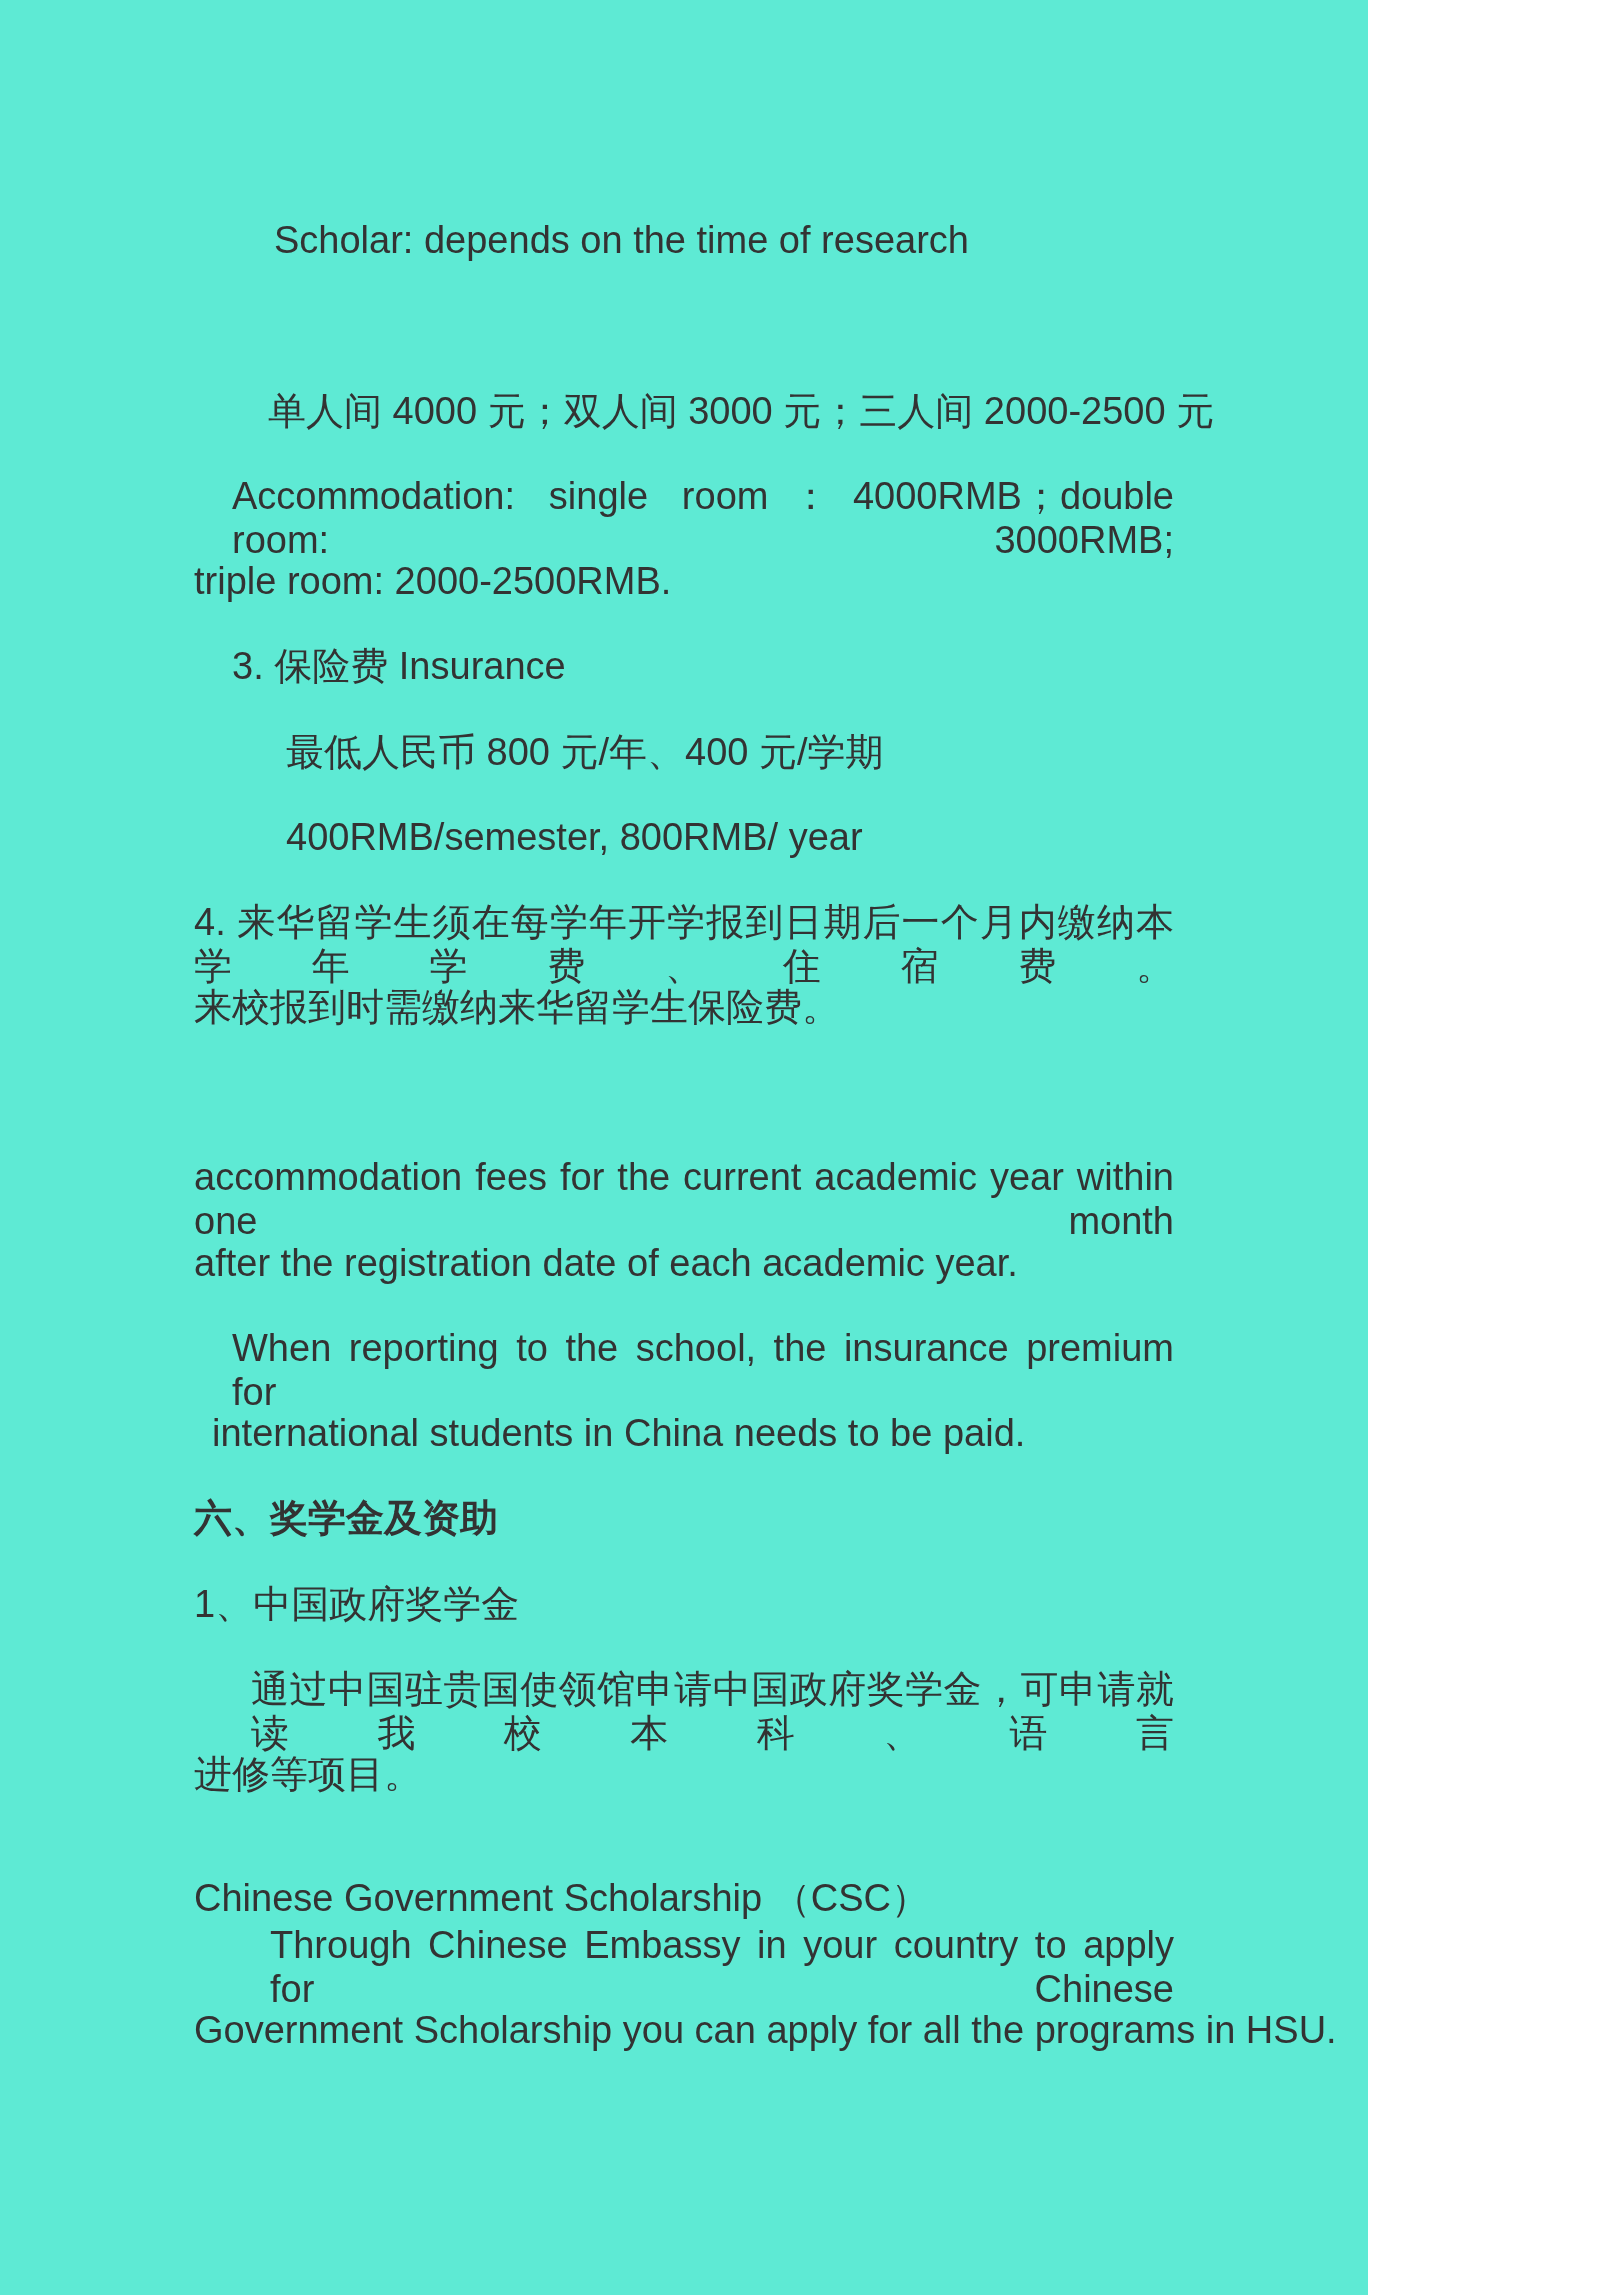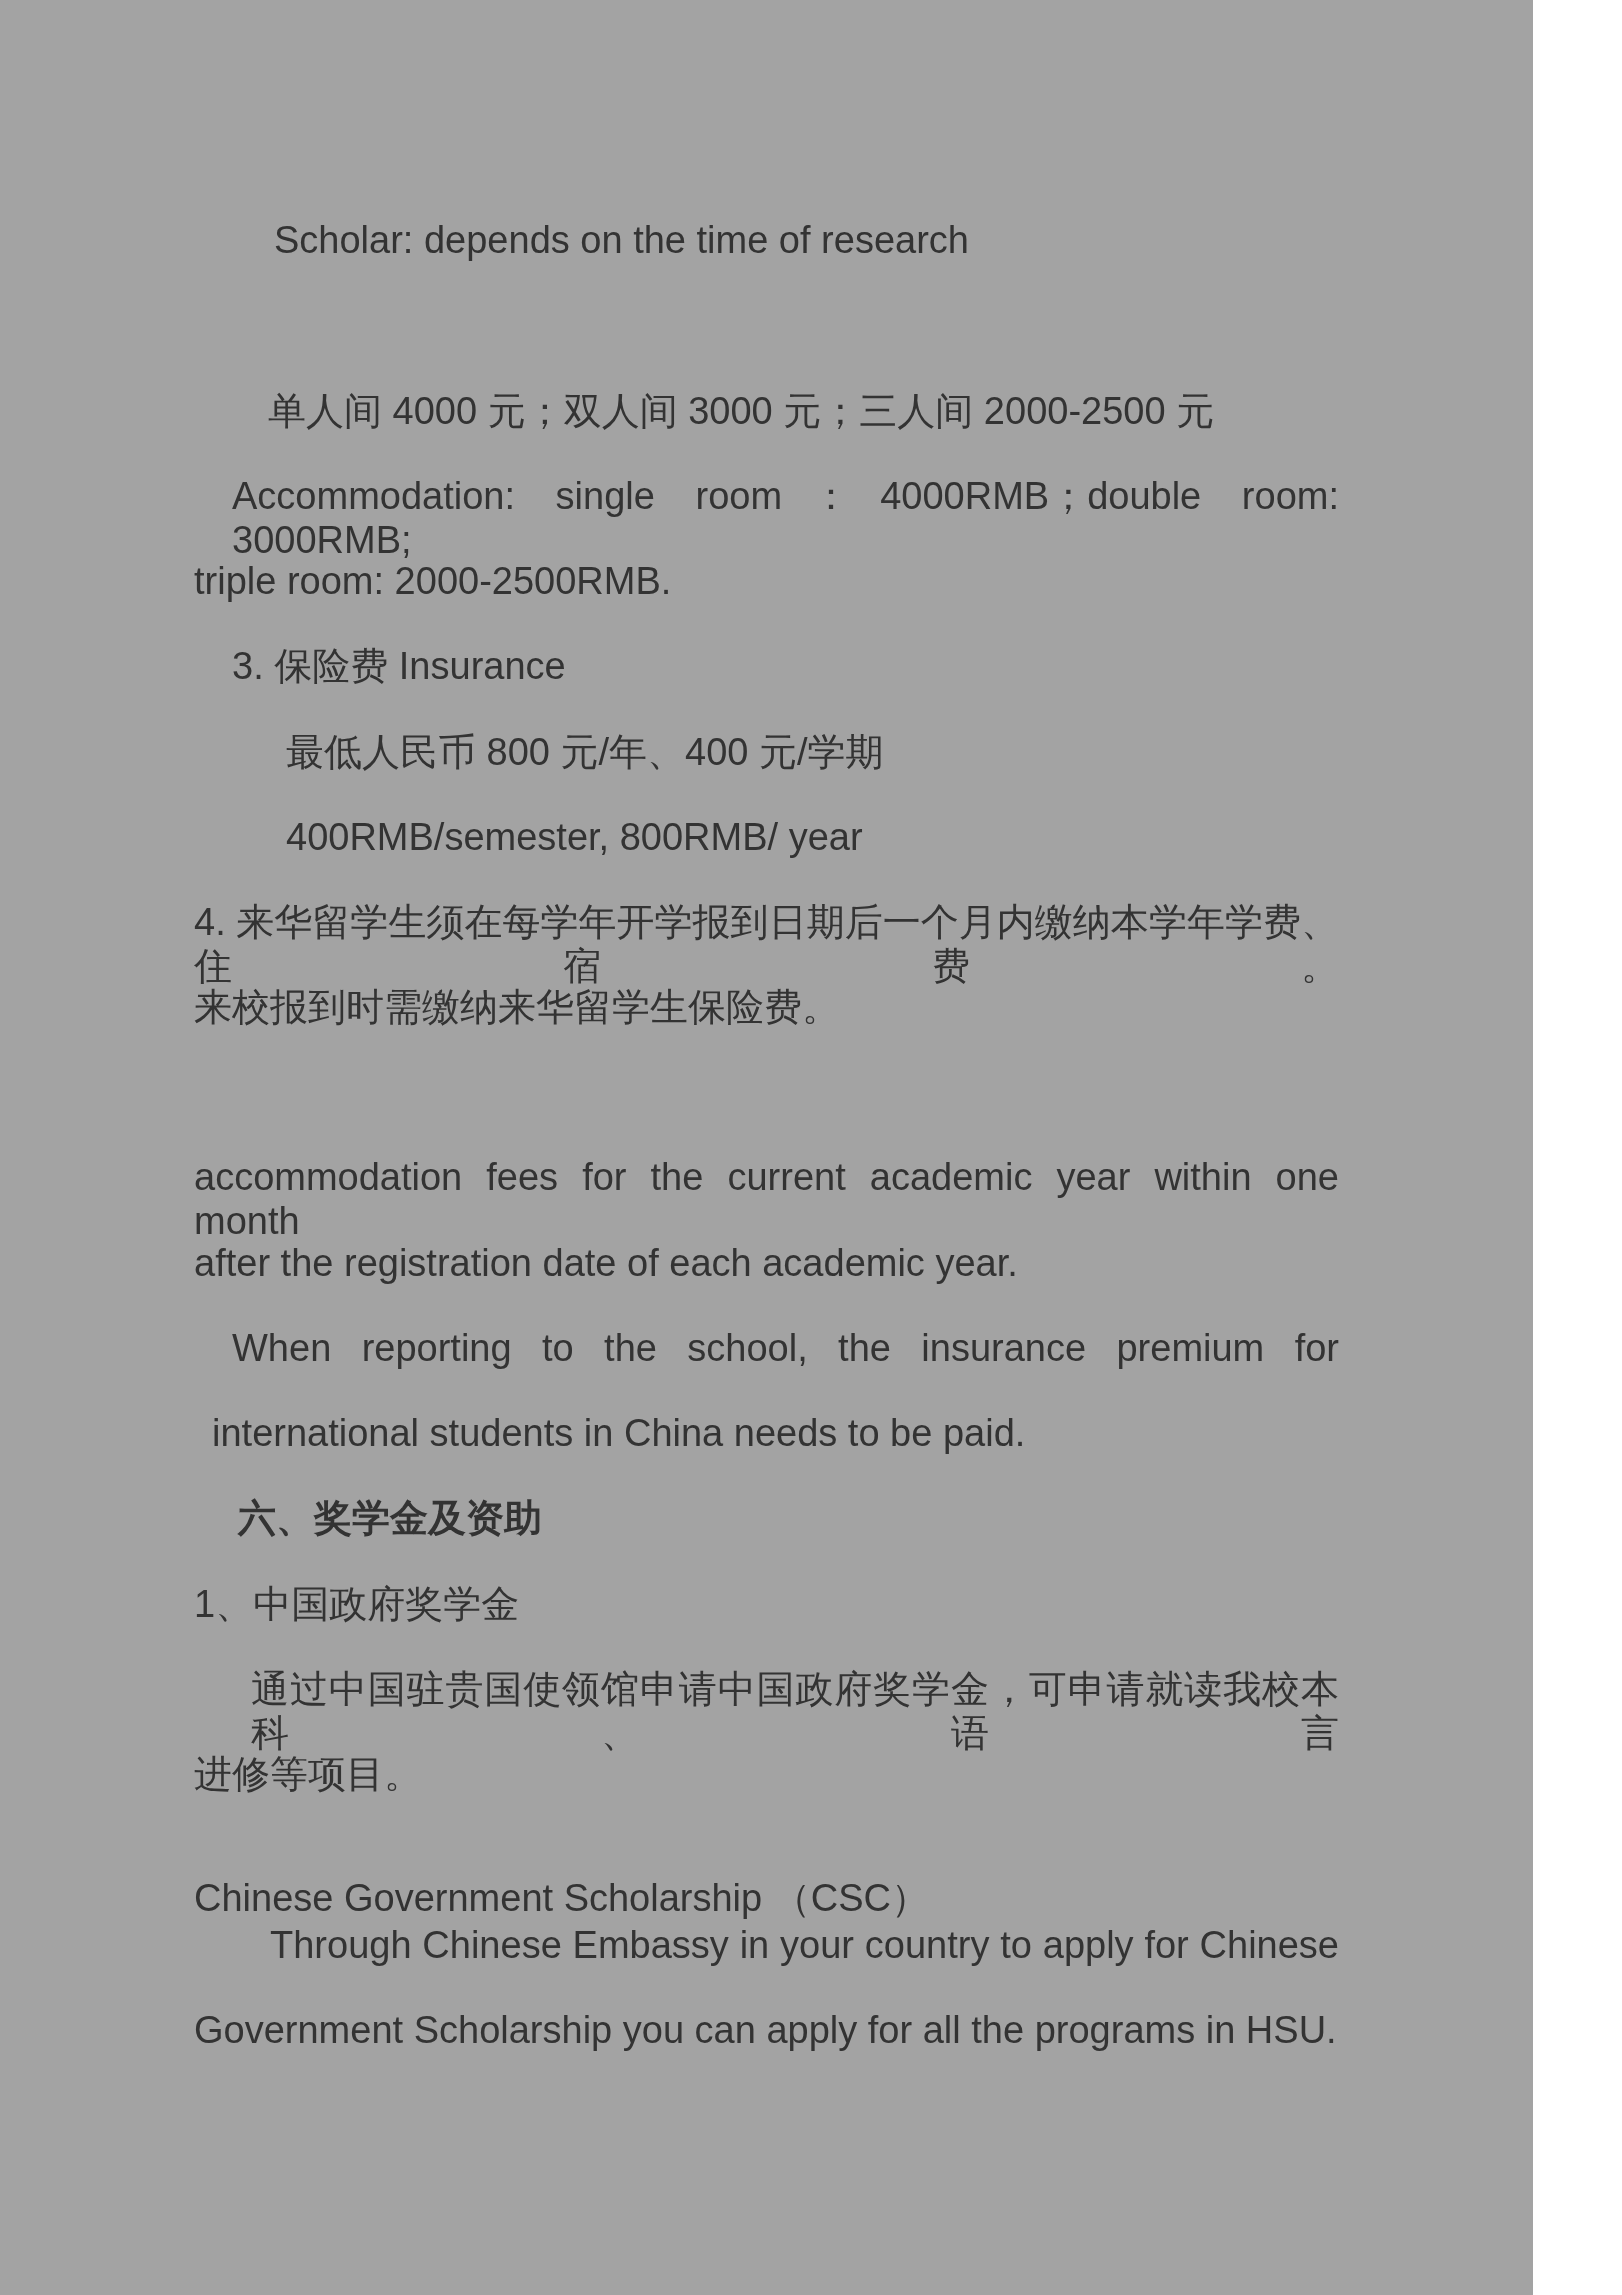--- a/index.html
+++ b/index.html
@@ -1,17 +1,17 @@
 <!DOCTYPE html>
 <html style="font-size:8.7px"><head>
 <meta charset="utf-8">
 <style>
   html, body { margin:0; padding:0; background:#ffffff; }
   body { width:1623px; height:2295px; position:relative; overflow:hidden; }
-  .page { position:absolute; left:0; top:0; width:1533px; height:2295px; background:#a3a3a3; }
+  .page { position:absolute; left:0; top:0; width:1368px; height:2295px; background:#5eead4; }
   .line {
     position:absolute;
     font-family: "Liberation Sans", "DejaVu Sans", sans-serif;
     font-size:38px;
     line-height:44px;
     color:#333333;
     white-space:nowrap;
   }
   .just {
     white-space:normal;
@@ -32,21 +32,21 @@
   <div class="line" style="left:194px; top:559px;text-align:center;">triple room: 2000-2500RMB.</div>
   <div class="line" style="left:232px; top:644px;">3.  保险费  Insurance</div>
   <div class="line" style="left:286px; top:730px;">最低人民币 800 元/年、400 元/学期</div>
   <div class="line" style="left:286px; top:815px;">400RMB/semester, 800RMB/ year</div>
   <div class="line just" style="left:194px; top:900px;">4. 来华留学生须在每学年开学报到日期后一个月内缴纳本学年学费、住宿费。</div>
   <div class="line" style="left:194px; top:985px;">来校报到时需缴纳来华留学生保险费。</div>
   <div class="line just" style="left:194px; top:1155px;">accommodation fees for the current academic year within one month</div>
   <div class="line" style="left:194px; top:1241px;">after the registration date of each academic year.</div>
   <div class="line just" style="left:232px; top:1326px;">When reporting to the school, the insurance premium for</div>
   <div class="line" style="left:188px; top:1411px;margin-left:24px;">international students in China needs to be paid.</div>
-  <div class="line bold" style="left:194px; top:1496px;margin-left:44px;">六、奖学金及资助</div>
+  <div class="line bold" style="left:194px; top:1496px;">六、奖学金及资助</div>
   <div class="line" style="left:194px; top:1582px;">1、中国政府奖学金</div>
   <div class="line just" style="left:251px; top:1667px;">通过中国驻贵国使领馆申请中国政府奖学金，可申请就读我校本科、语言</div>
   <div class="line" style="left:194px; top:1752px;">进修等项目。</div>
   <div class="line" style="left:194px; top:1876px;">Chinese Government Scholarship （CSC）</div>
   <div class="line just" style="left:270px; top:1923px;">Through Chinese Embassy in your country to apply for Chinese</div>
   <div class="line" style="left:194px; top:2008px;">Government Scholarship you can apply for all the programs in HSU.</div>
 </div>
 
 
 </body></html>

